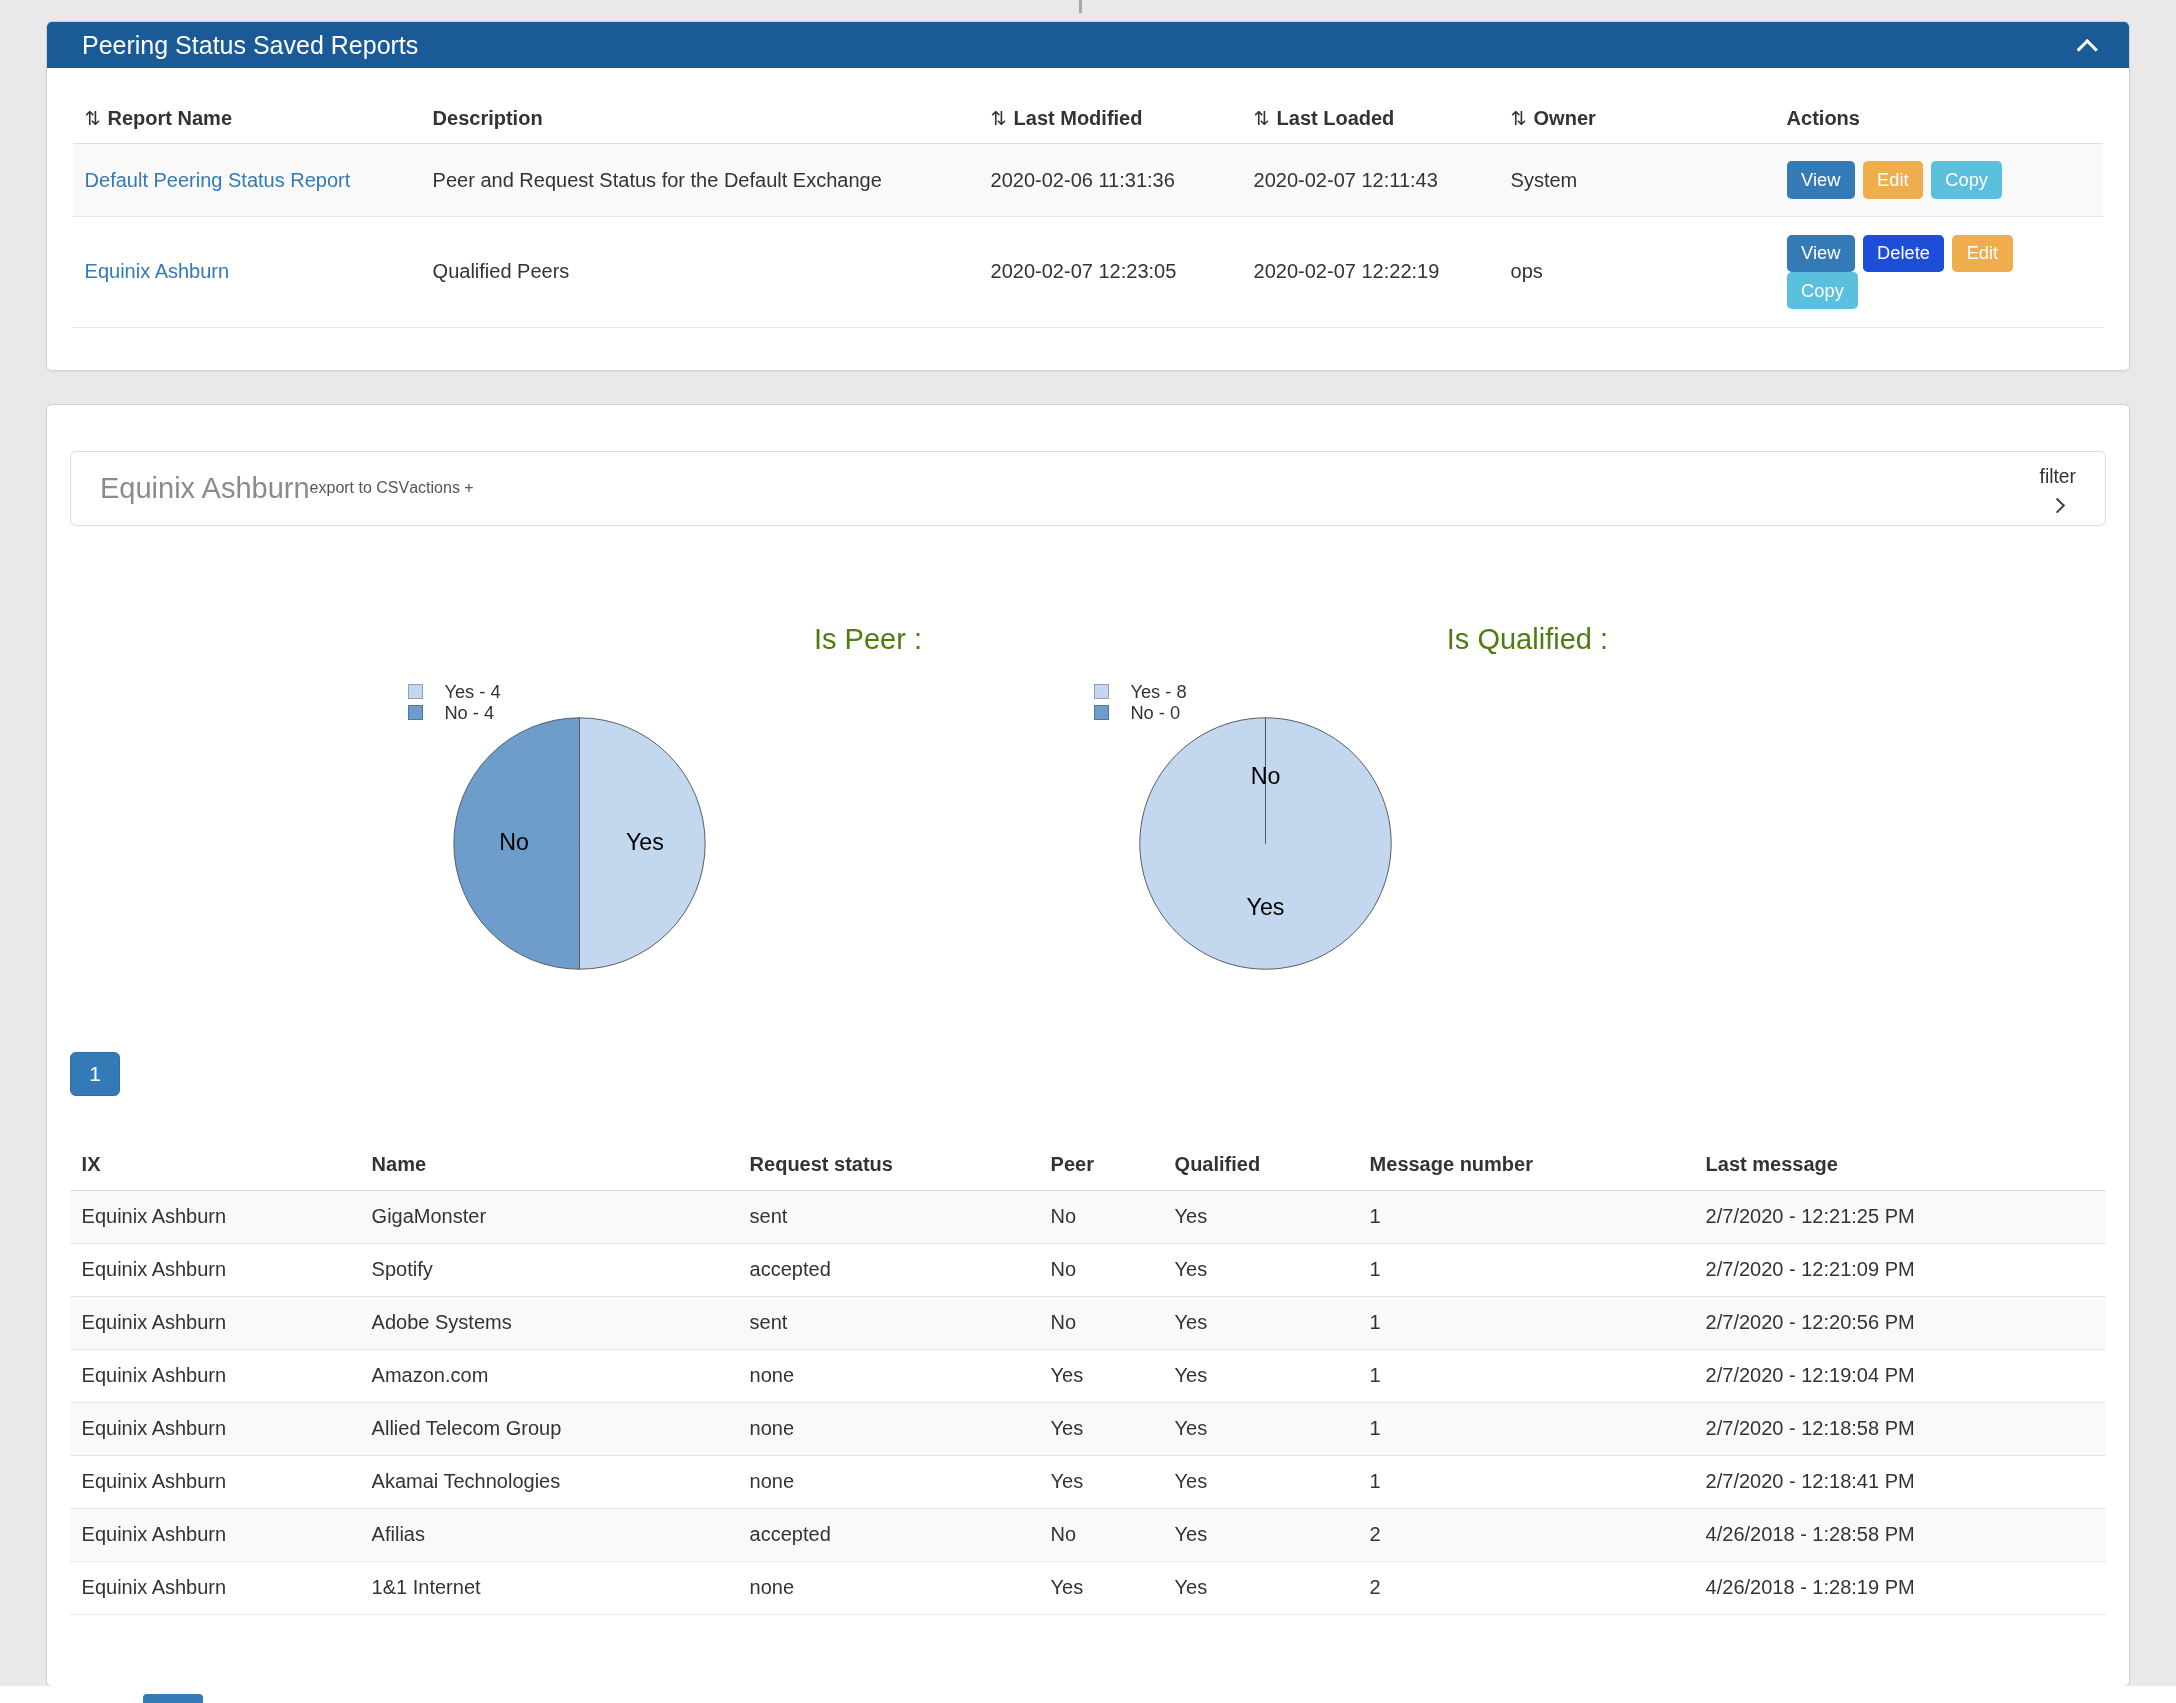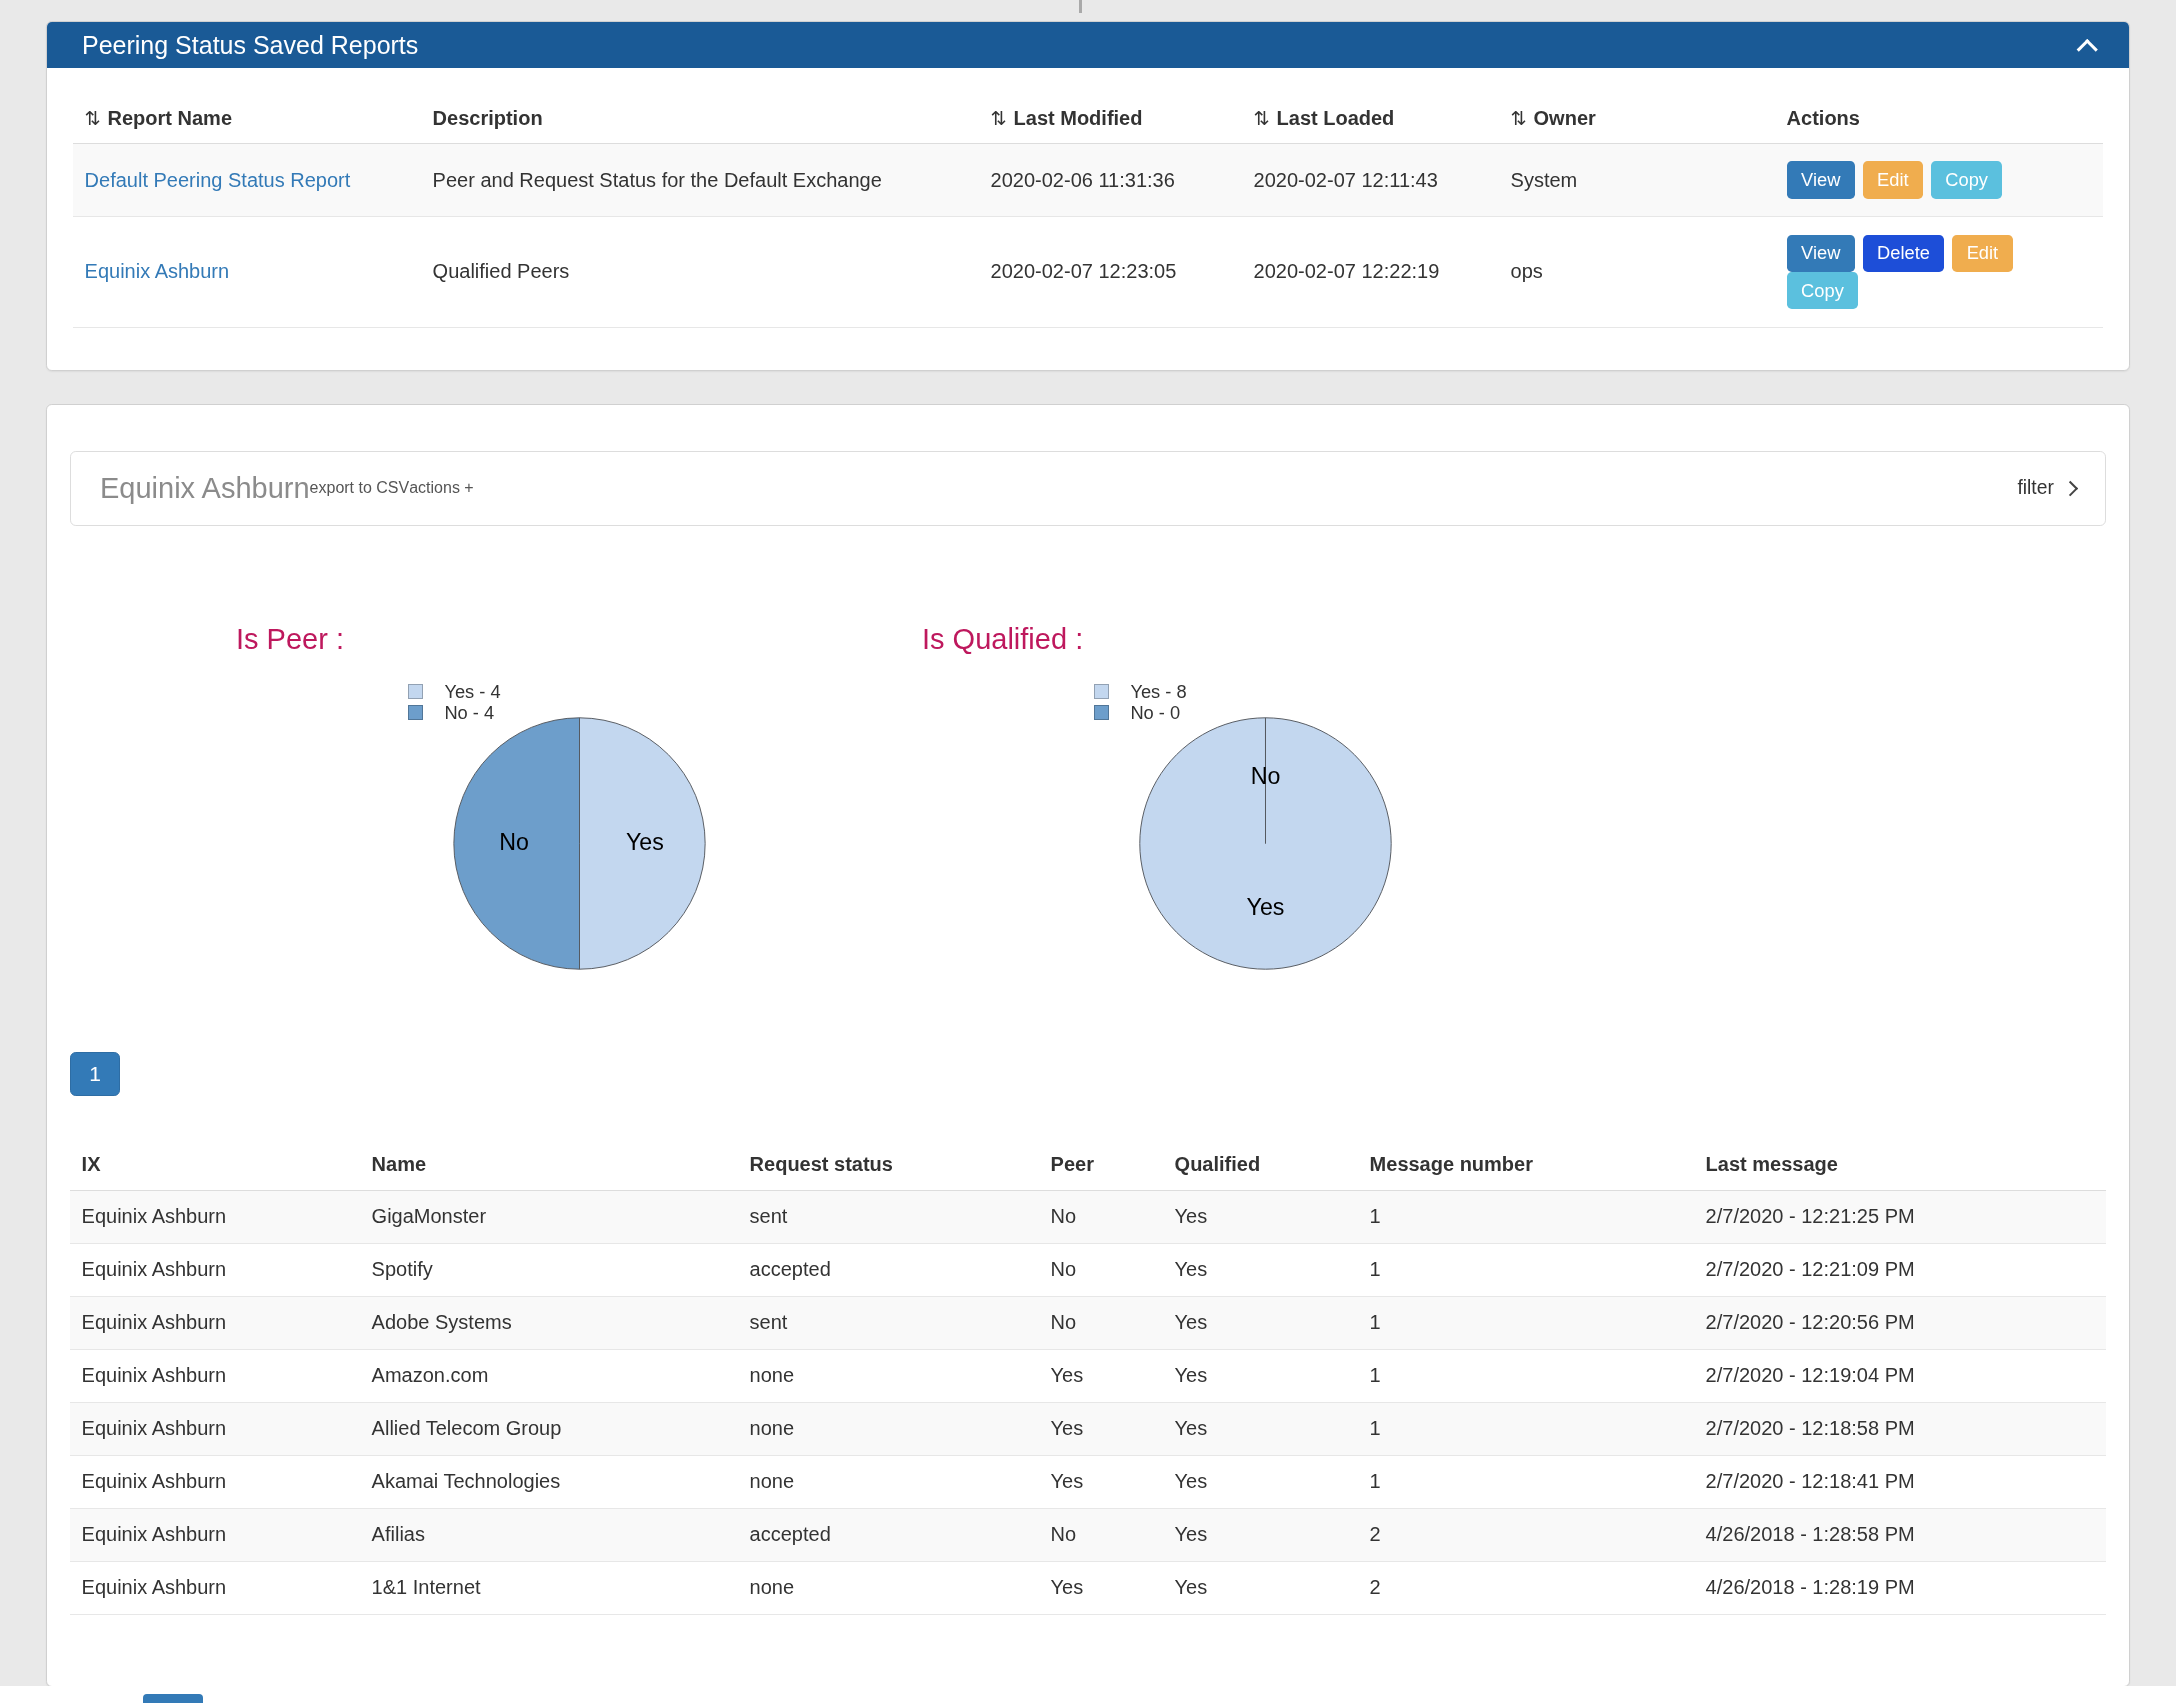--- a/index.html
+++ b/index.html
@@ -59,26 +59,26 @@
     border: none; color: #fff; font-size: 18.3px; padding: 7.7px 14.5px;
     border-radius: 4.8px; margin-right: 7.7px; cursor: pointer; font-family: inherit;
   }
 
   .toolbar {
     border: 1px solid #ddd; border-radius: 5.8px; height: 75px;
     display: flex; align-items: center; padding: 0 29px; background: #fff;
   }
   .report-name { font-size: 29px; color: #8b8b8b; }
   .toolbar-link { font-size: 16px; color: #555; cursor: pointer; text-decoration: none; }
-  .filter-group { margin-left: auto; display: flex; align-items: center; gap: 11.6px; font-size: 19.3px; color: #333; cursor: pointer; }
+  .filter-group { margin-left: auto; display: flex; align-items: center; gap: 11.6px; font-size: 19.3px; color: #333; cursor: pointer; flex-direction: column; }
   .chev-right { width: 10.6px; height: 10.6px; border-top: 2.9px solid #444; border-right: 2.9px solid #444; transform: rotate(45deg); }
 
   .charts-row { display: flex; margin-top: 97px; padding-left: 166px; }
   .chart-block { position: relative; width: 686px; height: 406px; }
-  .chart-title { text-align: left; font-size: 29px; color: #be185d; font-weight: 500; }
+  .chart-title { text-align: right; font-size: 29px; color: #4d7c0f; font-weight: 500; }
   .legend { position: absolute; left: 172px; top: 58px; }
   .legend-item { display: flex; align-items: center; gap: 21px; font-size: 18.3px; line-height: 1.15; }
   .legend-swatch { width: 15.4px; height: 15.4px; display: inline-block; border: 1px solid rgba(0,0,0,0.25); }
   .pie-svg { position: absolute; top: 89px; left: 50%; margin-left: -131px; }
   .pie-label { font-size: 24px; fill: #000; font-family: "Liberation Sans", sans-serif; }
 
   .pagination { margin-top: 23px; }
   .page-btn {
     min-width: 50px; height: 44px; font-size: 21px; border: 1px solid #2e6da4;
     background: #337ab7; color: #fff; border-radius: 5.8px; cursor: pointer; font-family: inherit;

